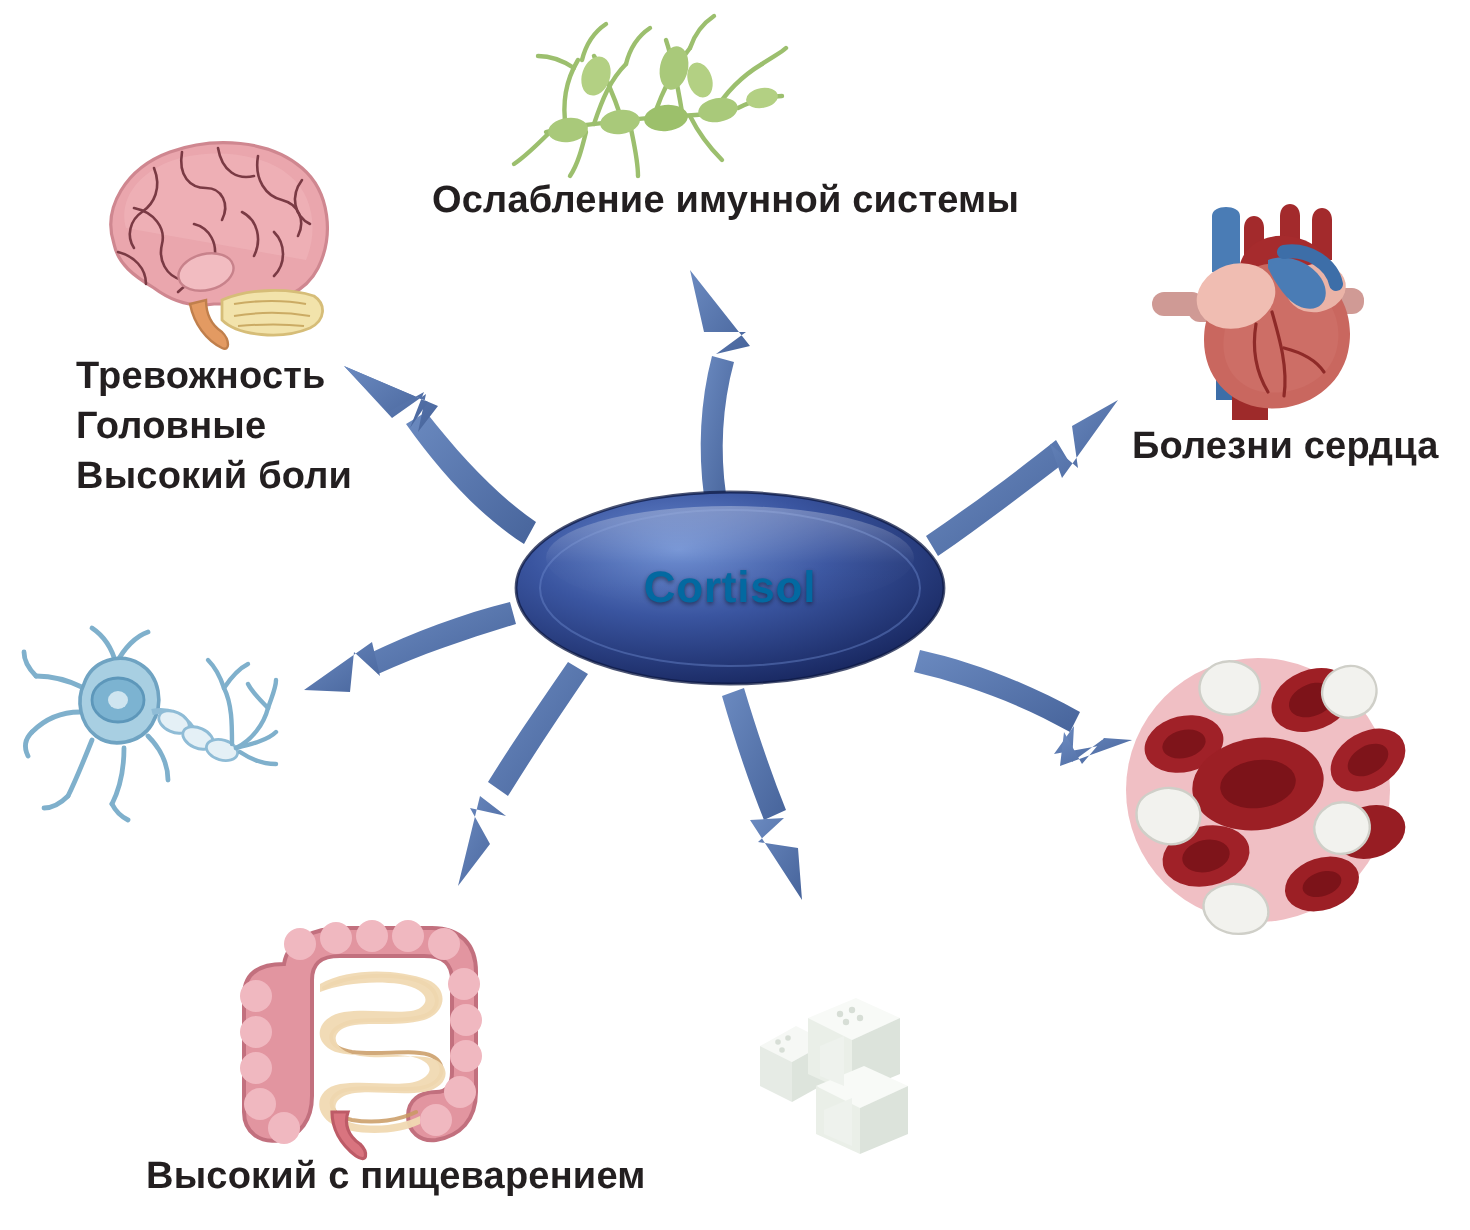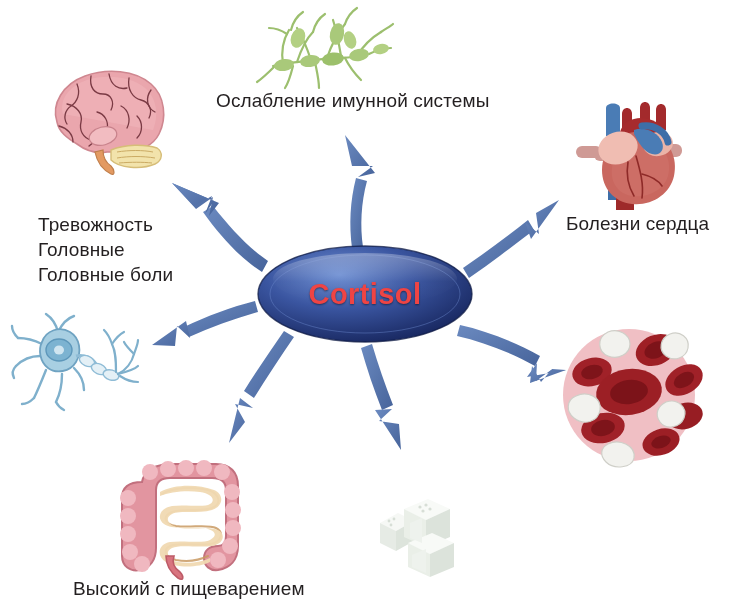--- a/index.html
+++ b/index.html
@@ -9,33 +9,33 @@
     font-family:"Liberation Sans","DejaVu Sans",sans-serif;
     overflow:hidden;position:relative;
   }
   #stage{position:absolute;left:0;top:0;width:735px;height:615px;}
   .lbl{
     position:absolute;
     color:#231f20;
     font-size:19px;
     line-height:25px;
     white-space:nowrap;
-    font-weight:400;
+    font-weight:700;
     letter-spacing:0.1px;
   }
   .art{position:absolute;}
   svg{display:block;overflow:visible;}
   #center-node{
     position:absolute;
     left:257px;top:245px;width:216px;height:98px;
   }
   #center-label{
     position:absolute;left:0;top:0;width:216px;height:98px;
     display:flex;align-items:center;justify-content:center;
-    color:#ef4444;font-size:29px;font-weight:bold;
+    color:#0369a1;font-size:22px;font-weight:bold;
     letter-spacing:0.4px;
     text-shadow:0 1px 2px rgba(0,0,0,.45);
     pointer-events:none;
   }
   #arrow-layer{position:absolute;left:0;top:0;}
 </style>
 </head>
 <body>
 
 <div id="stage">
@@ -339,18 +339,18 @@
   <div class="lbl" style="left:216px;top:88px;">Ослабление имунной системы</div>
 
   <div class="lbl" style="left:566px;top:211px;">Болезни сердца</div>
 
 
 
   <div class="lbl" style="left:73px;top:576px;">Высокий с пищеварением</div>
 
 
   <div style="position:absolute;left:38px;top:176px;">
-    <div class="lbl" style="position:static;margin-top:36px;">Тревожность</div>
+    <div class="lbl" style="position:static;">Тревожность</div>
     <div class="lbl" style="position:static;">Головные</div>
-    <div class="lbl" style="position:static;">Головные боли</div>
+    <div class="lbl" style="position:static;">Высокий боли</div>
   </div>
 
 </div>
 
 </body></html>

